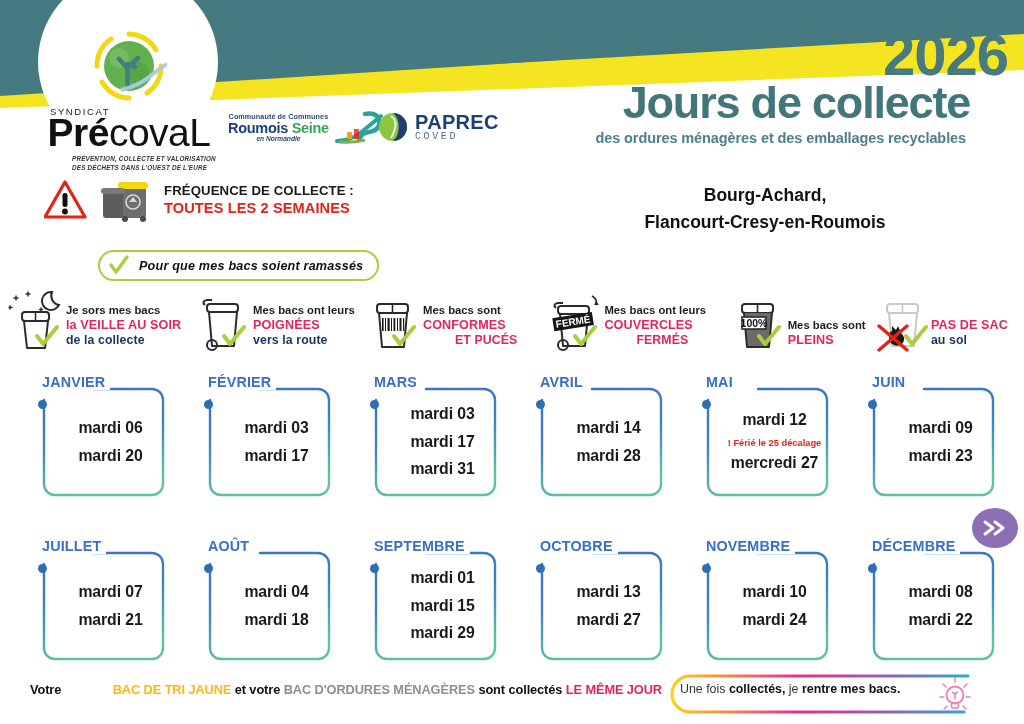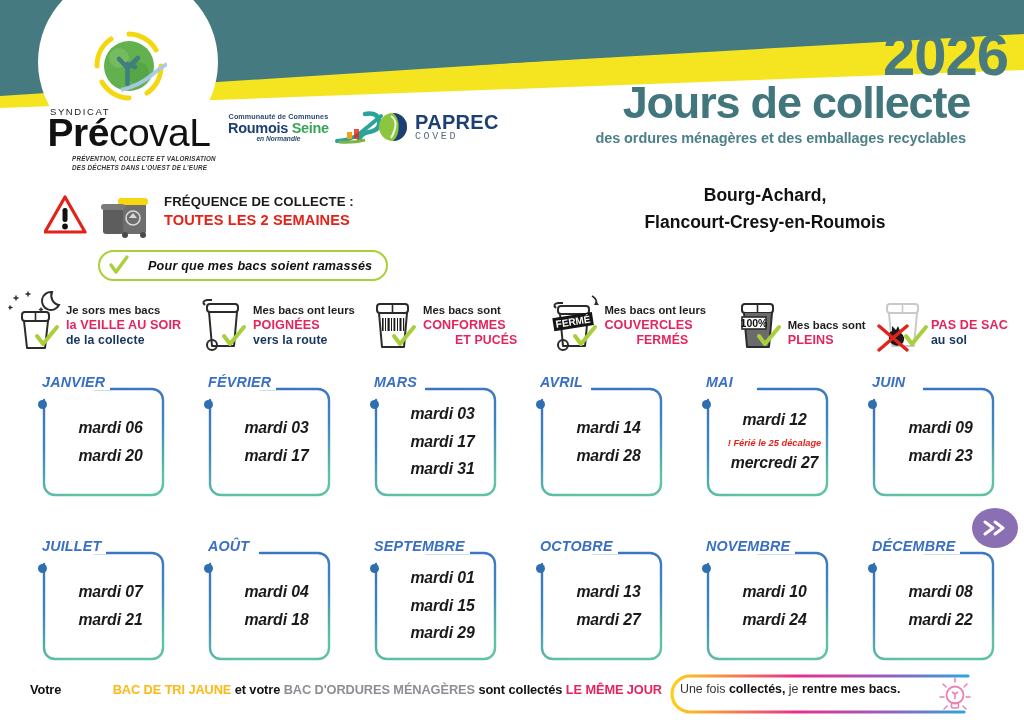--- a/index.html
+++ b/index.html
@@ -37,48 +37,48 @@
 
   
   .year { position: absolute; right: 16px; top: 26px; font-size: 58px; font-weight: 800;
           color: #497a80; letter-spacing: -1px; line-height: 1; z-index: 5; text-align: center; }
   .title { position: absolute; right: 54px; top: 80px; font-size: 45px; font-weight: 800;
            color: #41767d; letter-spacing: -1.2px; line-height: 1; z-index: 4; }
   .subtitle { position: absolute; right: 58px; top: 130px; font-size: 14.5px; font-weight: 600;
               color: #4d8089; letter-spacing: -.1px; }
 
   
-  .freq { position: absolute; left: 44px; top: 178px; display: flex; align-items: flex-start; gap: 10px; margin-top: 16px; }
+  .freq { position: absolute; left: 44px; top: 178px; display: flex; align-items: center; gap: 10px; }
   .freq-txt { line-height: 1.25; }
   .freq-l1 { font-size: 13.2px; font-weight: 700; color: #1a1a1a; letter-spacing: .1px;}
   .freq-l2 { font-size: 14.6px; font-weight: 700; color: #e2231a; letter-spacing: .1px;}
 
   
   .communes { position: absolute; left: 520px; top: 182px; width: 490px; text-align: center;
               font-size: 17.5px; font-weight: 700; color: #111; line-height: 1.55; }
 
   
   .pill { position: absolute; left: 98px; top: 250px; height: 31px; display: flex; align-items: center;
-          gap: 18px; padding: 0 14px 0 8px; border: 2.2px solid #a9cf3c; border-radius: 16px; }
+          gap: 9px; padding: 0 14px 0 8px; border: 2.2px solid #a9cf3c; border-radius: 16px; }
   .pill-txt { font-size: 12.6px; font-weight: 700; color: #111; font-style: italic; letter-spacing: .2px;}
 
   
   .instr { position: absolute; left: 8px; top: 288px; width: 1010px; display: flex; }
   .ins { display: flex; align-items: flex-end; gap: 2px; }
   .ins-art { position: relative; width: 56px; height: 64px; flex: 0 0 56px; }
   .ins-txt { line-height: 1.22; padding-bottom: 4px; }
   .ins-l1 { font-size: 11.3px; font-weight: 600; color: #1d1d1d; }
   .ins-l2 { font-size: 12.6px; font-weight: 800; color: #e5245e; letter-spacing: .1px;}
   .ins-l3 { font-size: 12.3px; font-weight: 800; color: #18355f; letter-spacing: .1px;}
   .ins-l3.pink { color: #e5245e; padding-left: 32px; }
   .chk { position: absolute; left: 26px; bottom: 2px; width: 26px; height: 26px; }
 
   
   .cal { position: absolute; left: 22px; top: 374px; width: 980px; }
-  .cal-row { display: flex; gap: 16px; font-style: italic; }
+  .cal-row { display: flex; gap: 16px; }
   .mcell { width: 163px; position: relative; height: 152px; }
   .mname { font-size: 14.3px; font-weight: 800; color: #3a6fc4; letter-spacing: .2px;
            position: absolute; left: 20px; top: 0; white-space: nowrap; z-index: 3;
            background: #fff; padding-right: 5px; }
   .mbox { position: absolute; left: 20px; top: 13px; width: 123px; height: 110px; }
   .mbox .brd { position: absolute; inset: 0; }
   .mdot { position: absolute; left: -4.5px; top: 13px; width: 9px; height: 9px; border-radius: 50%;
           background: #2f6fb0; z-index: 4; }
   .mdates { position: absolute; left: 0; top: 0; width: 123px; height: 110px;
             display: flex; flex-direction: column; align-items: center; justify-content: center; gap: 3px;

